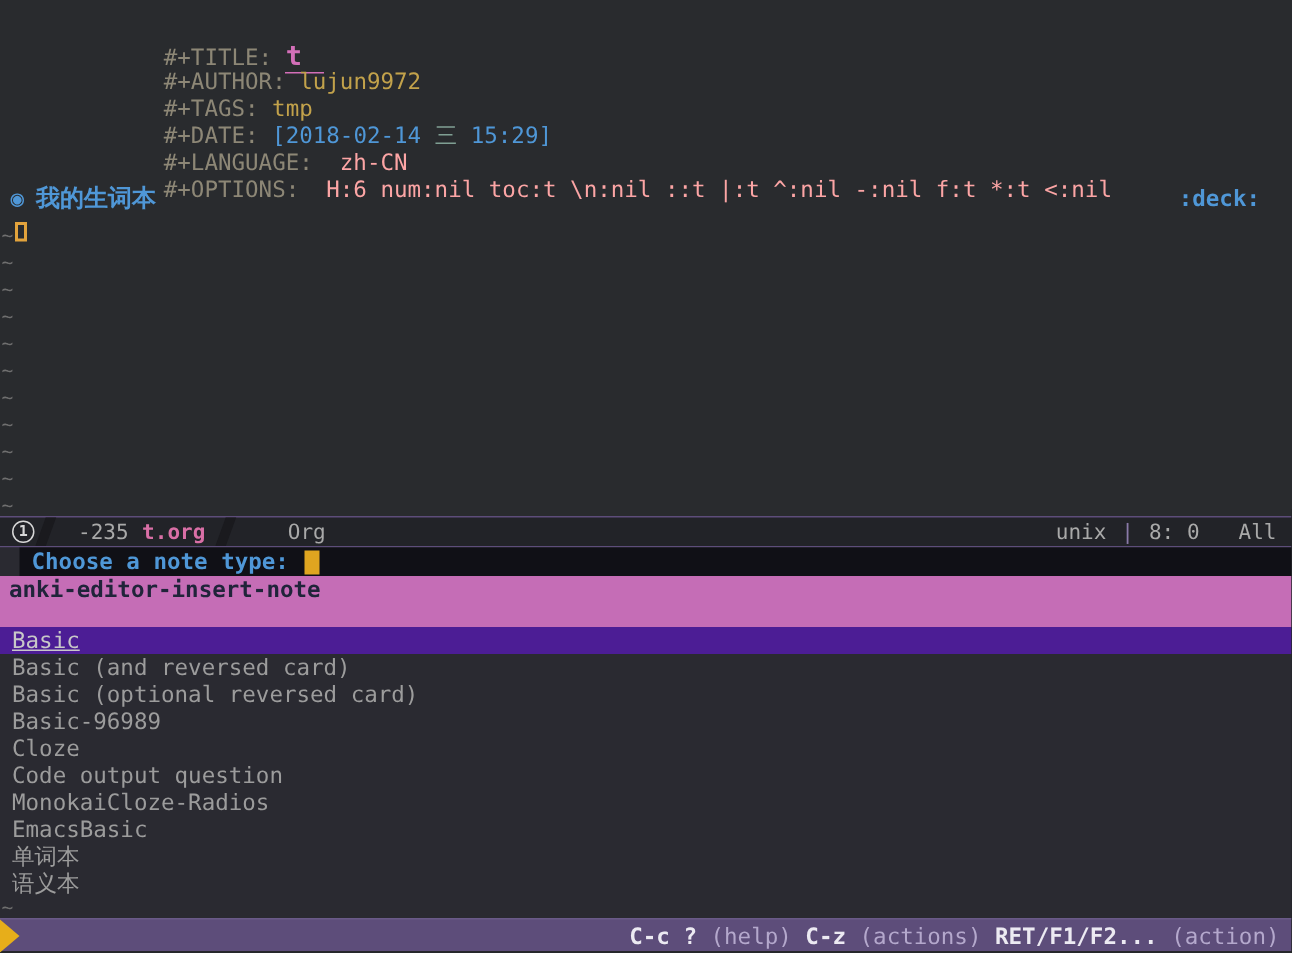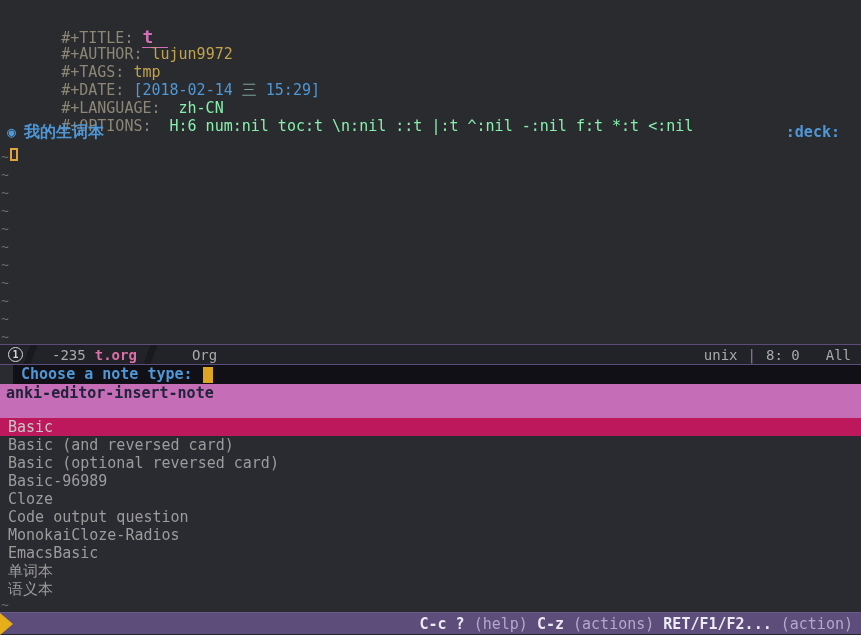--- a/index.html
+++ b/index.html
@@ -4,33 +4,33 @@
 <style>
   * { margin:0; padding:0; box-sizing:border-box; }
   body { background:#1d1d20; }
   .frame {
     position:relative; width:861px; height:635px; overflow:hidden;
     background:#292b2e; font-family:"DejaVu Sans Mono","Liberation Mono",monospace;
     font-size:15px; color:#b8b8b8;
   }
   
   .org-window { height:344px; padding-top:4px; overflow:hidden; }
-  .buf-line { height:18px; line-height:18px; padding-left:7px; white-space:pre; }
+  .buf-line { height:18px; line-height:18px; padding-left:7px; white-space:pre;margin-left:48px; }
   .buf-line span { white-space:pre; }
   .kw { color:#8d8776; }
   .gap1 { display:inline-block; width:9px; }
   .gap2 { display:inline-block; width:18px; }
   .title-line { height:23px; line-height:23px; }
   .doc-title { color:#d36fb8; font-weight:bold; font-size:18px;
                border-bottom:1px solid #d36fb8; display:inline-block;
                min-width:26px; line-height:20px; }
   .val-yellow { color:#c2a24b; }
   .val-blue { color:#4f97d7; }
   .val-cjk { color:#7f9f93; }
-  .val-gray { color:#86efac; }
+  .val-gray { color:#fca5a5; }
   .heading-line { height:30px; display:flex; align-items:center; padding-left:7px; }
   .headline-bullet { color:#4f97d7; font-size:15px; margin-right:8px; }
   .headline-title { color:#4f97d7; font-weight:bold; font-size:16px; }
   .headline-tag { margin-left:auto; padding-right:21px; color:#4f97d7; font-weight:bold; }
   .empty-line { height:18px; line-height:18px; position:relative; padding-left:1px; }
   .tilde { color:#6f6f6f; font-size:13px; }
   .cursor-hollow { position:absolute; left:10px; top:1px; width:8px; height:13px;
                    border:2px solid #e2a33c; background:transparent; }
   
   .org-modeline {
@@ -53,21 +53,21 @@
   .helm-window { background:#2a2a31; }
   .helm-prompt-line { height:19px; line-height:19px; background:#101016;
                       padding-left:8px; display:flex; align-items:center;margin-left:13px; }
   .prompt-text { color:#4f97d7; font-weight:bold; }
   .block-cursor { display:inline-block; width:10px; height:16px; background:#dfa520;
                   margin-left:10px; }
   .helm-source-header { height:34px; line-height:18px; background:#c56db6;
                         color:#20243a; font-weight:bold; padding-left:6px; }
   .helm-candidate { height:18px; line-height:18px; padding-left:8px; color:#9c9c9c;
                     white-space:pre; }
-  .helm-candidate.selected { background:#be185d; color:#c8c8c8; }
+  .helm-candidate.selected { background:#4c1d95; color:#c8c8c8;text-decoration:underline; }
   .helm-tilde { height:14px; line-height:12px; padding-left:1px; }
   
   .helm-modeline { height:22px; background:#5d4d7a; border-top:1px solid #6a5a88;
                    display:flex; align-items:stretch; font-size:15px; }
   .hm-yellow { background:#e7ae1a; color:#262420; font-weight:bold;
                display:flex; align-items:center; padding:0 6px 0 10px; }
   .hm-arrow { width:0; height:0; border-top:11px solid transparent;
               border-bottom:11px solid transparent; border-left:13px solid #e7ae1a; }
   .hm-right { margin-left:auto; display:flex; align-items:center; padding-right:8px;
               white-space:pre; }

